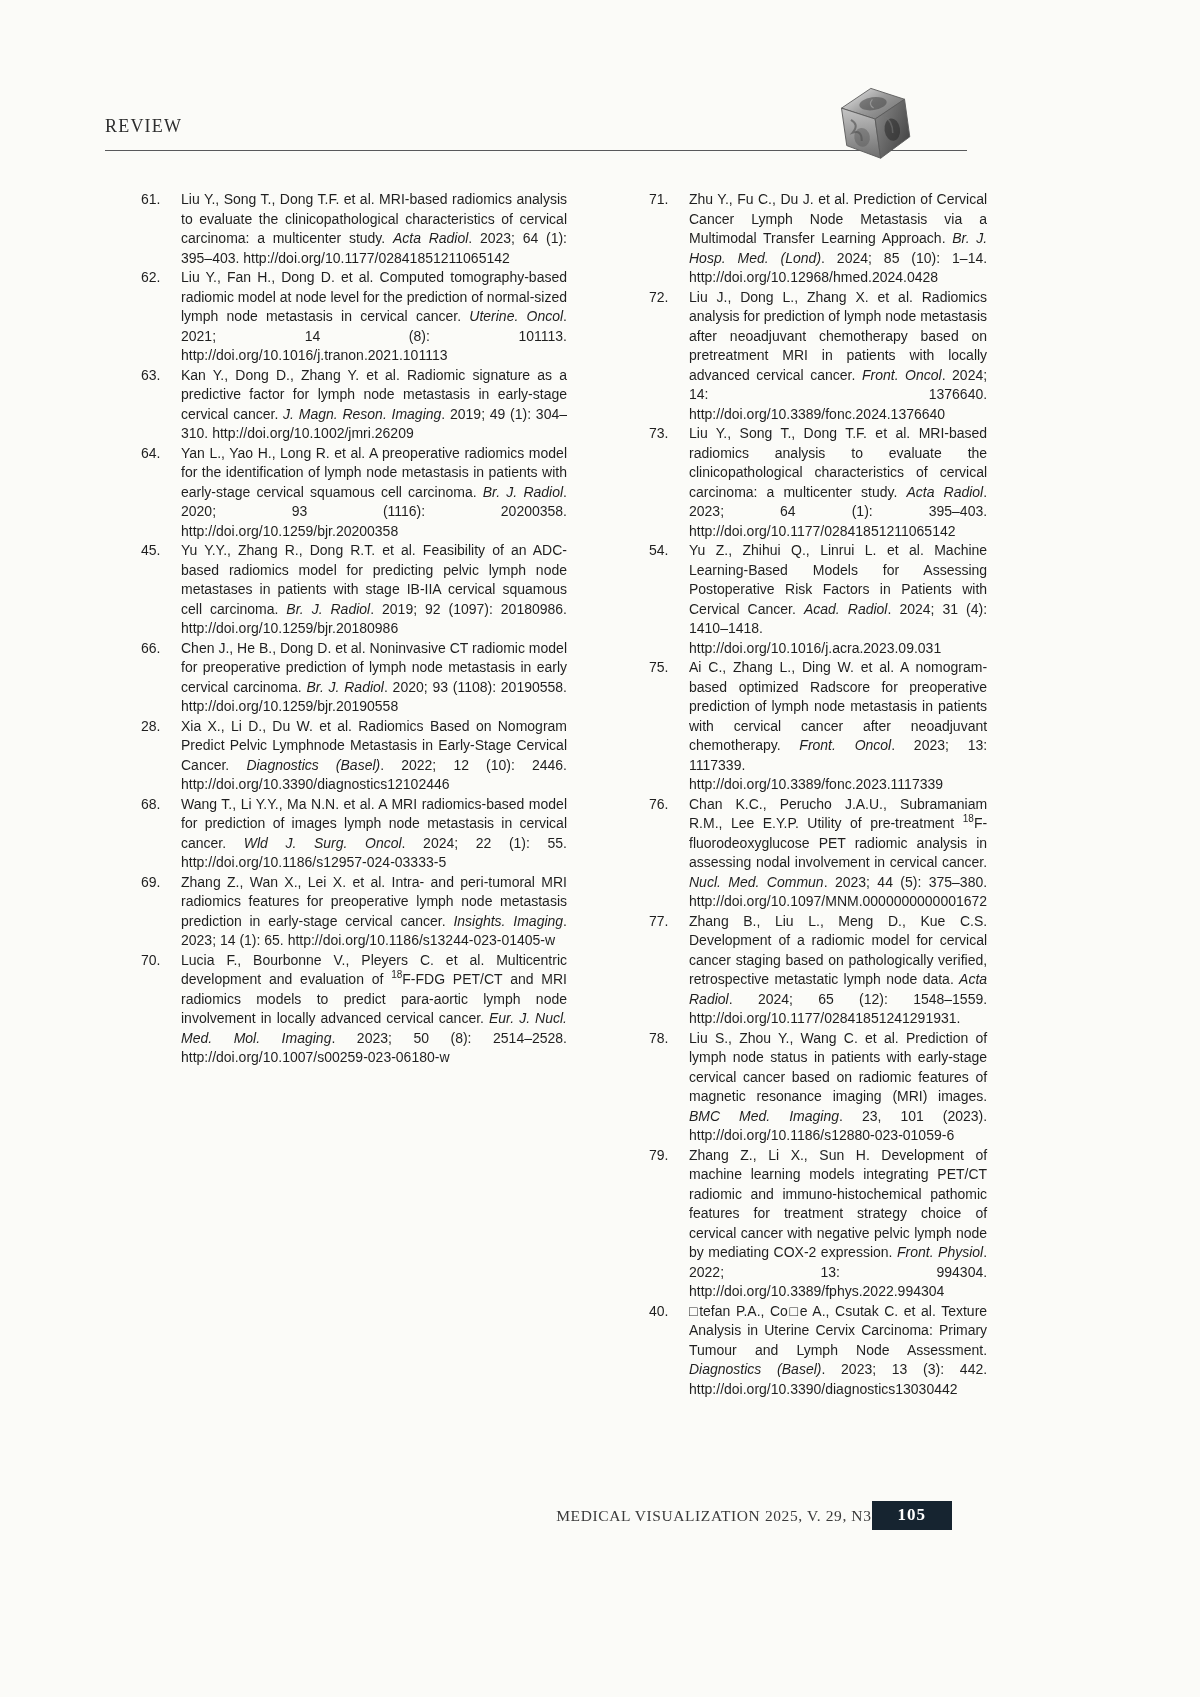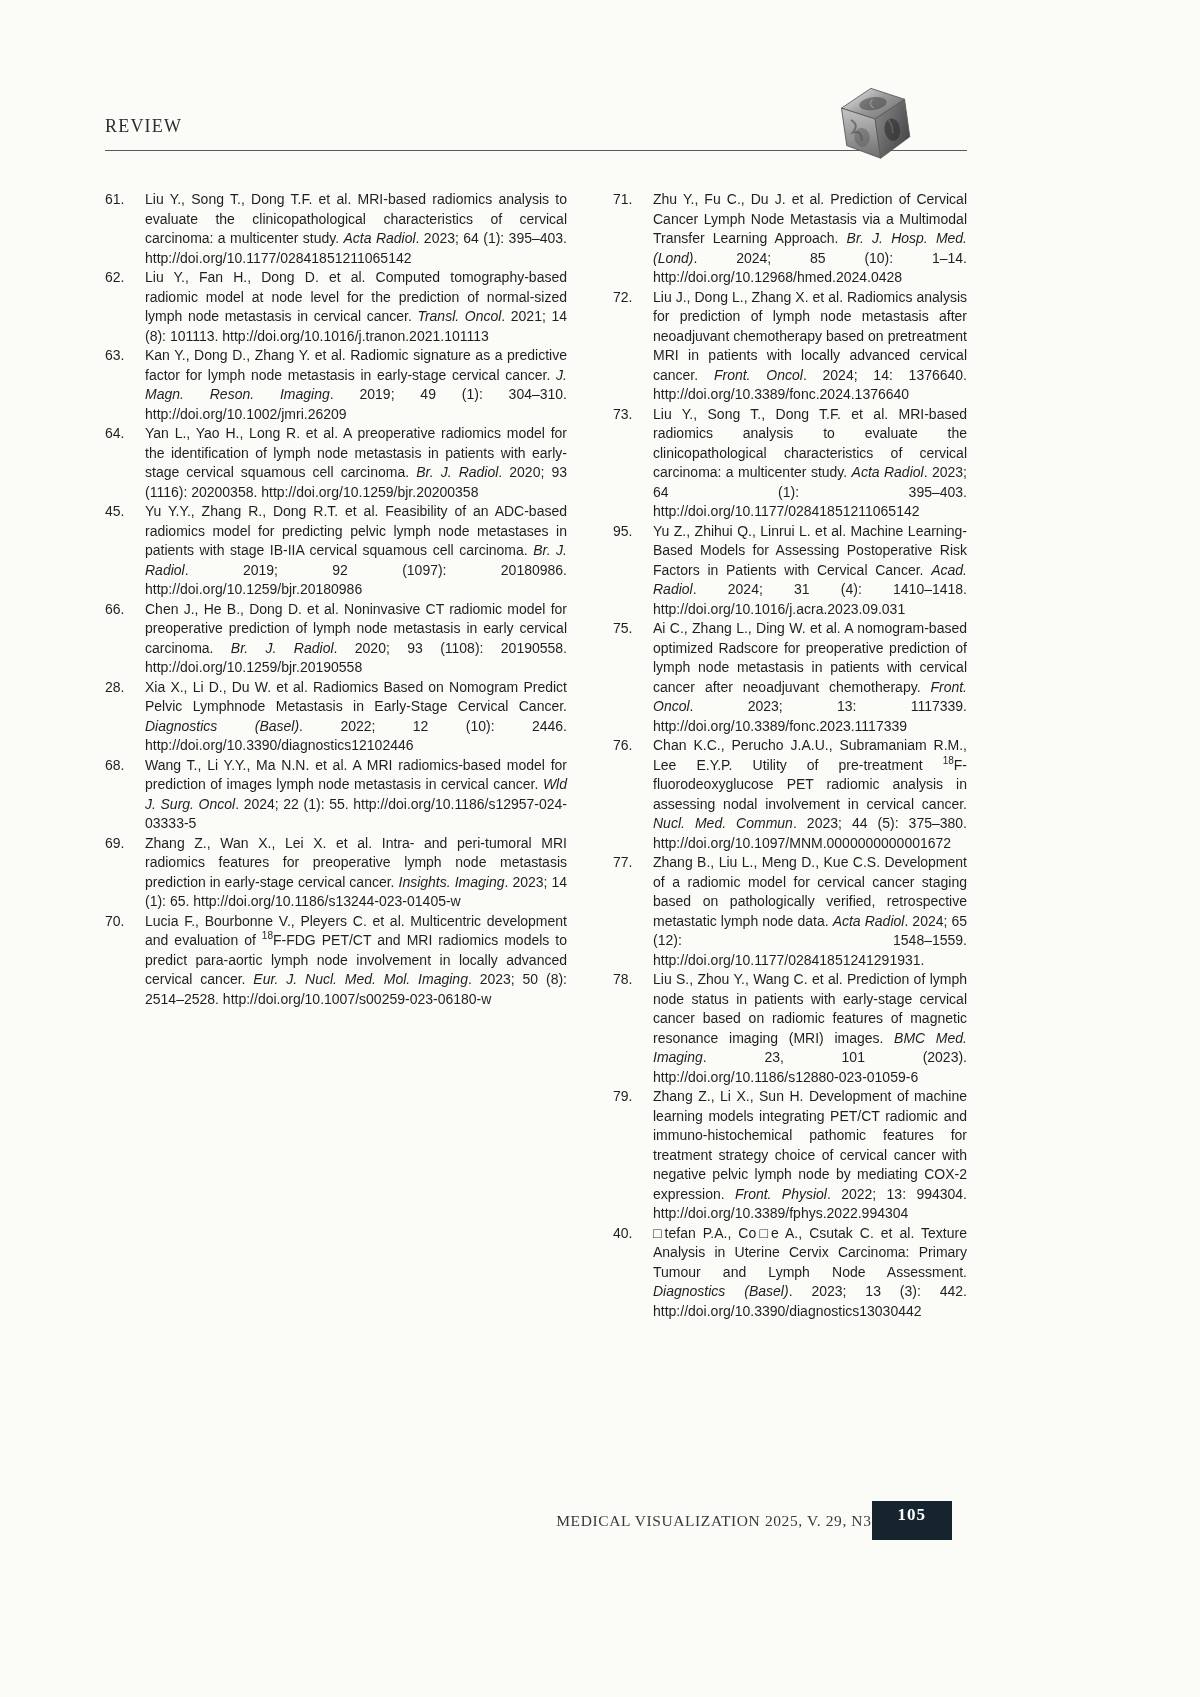--- a/index.html
+++ b/index.html
@@ -28,38 +28,38 @@
     position:absolute;left:105px;right:105px;top:150px;
     border-top:1.5px solid var(--rule);height:0;
   }
   .logo-cube{
     position:absolute;top:82px;right:152px;width:88px;height:86px;
   }
   .columns{
     position:absolute;left:105px;right:105px;top:190px;
     display:grid;grid-template-columns:462px 1fr;column-gap:46px;
   }
-  .ref{display:flex;font-size:14px;line-height:19.5px;}
+  .ref{display:flex;font-size:14px;line-height:19.5px;margin-left:36px;}
   .ref-num{flex:0 0 40px;width:40px;}
   .ref-body{flex:1;text-align:justify;hyphens:auto;}
   .ref-body em{font-style:italic;}
   .ref-body sup{font-size:10px;line-height:0;vertical-align:super;}
   .footer{
     position:absolute;top:1501px;right:120px;
     display:flex;align-items:center;
   }
   .journal-line{
     font-family:"Liberation Serif", serif;
     font-size:15.5px;letter-spacing:0.6px;color:var(--footer-text);
   }
   .pagenum-box{
     background:var(--footer-box);color:#ffffff;
     font-family:"Liberation Serif", serif;font-weight:bold;
     font-size:17px;letter-spacing:1px;
-    padding:4px 26px 15px 26px;
+    padding:4px 26px 5px 26px;
     display:inline-block;
   }
 </style>
 </head>
 <body>
 
 <div class="page">
 
   <div class="review-label">REVIEW</div>
   <div class="header-rule"></div>
@@ -94,21 +94,21 @@
   </svg>
 
   <div class="columns">
     <div class="col" id="col-left">
         <div class="ref">
           <span class="ref-num">61.</span>
           <span class="ref-body"><span>Liu Y., Song T., Dong T.F. et al. MRI-based radiomics analysis to evaluate the clinicopathological characteristics of cervical carcinoma: a multicenter study. </span><em>Acta Radiol</em><span>. 2023; 64 (1): 395–403. http://doi.org/10.1177/02841851211065142</span></span>
         </div>
         <div class="ref">
           <span class="ref-num">62.</span>
-          <span class="ref-body"><span>Liu Y., Fan H., Dong D. et al. Computed tomography-based radiomic model at node level for the prediction of normal-sized lymph node metastasis in cervical cancer. </span><em>Transl. Oncol</em><span>. 2021; 14 (8): 101113. http://doi.org/10.1016/j.tranon.2021.101113</span></span>
+          <span class="ref-body"><span>Liu Y., Fan H., Dong D. et al. Computed tomography-based radiomic model at node level for the prediction of normal-sized lymph node metastasis in cervical cancer. </span><em>Uterine. Oncol</em><span>. 2021; 14 (8): 101113. http://doi.org/10.1016/j.tranon.2021.101113</span></span>
         </div>
         <div class="ref">
           <span class="ref-num">63.</span>
           <span class="ref-body"><span>Kan Y., Dong D., Zhang Y. et al. Radiomic signature as a predictive factor for lymph node metastasis in early-stage cervical cancer. </span><em>J. Magn. Reson. Imaging</em><span>. 2019; 49 (1): 304–310. http://doi.org/10.1002/jmri.26209</span></span>
         </div>
         <div class="ref">
           <span class="ref-num">64.</span>
           <span class="ref-body"><span>Yan L., Yao H., Long R. et al. A preoperative radiomics model for the identification of lymph node metastasis in patients with early-stage cervical squamous cell carcinoma. </span><em>Br. J. Radiol</em><span>. 2020; 93 (1116): 20200358. http://doi.org/10.1259/bjr.20200358</span></span>
         </div>
         <div class="ref">
@@ -143,21 +143,21 @@
         </div>
         <div class="ref">
           <span class="ref-num">72.</span>
           <span class="ref-body"><span>Liu J., Dong L., Zhang X. et al. Radiomics analysis for prediction of lymph node metastasis after neoadjuvant chemotherapy based on pretreatment MRI in patients with locally advanced cervical cancer. </span><em>Front. Oncol</em><span>. 2024; 14: 1376640. http://doi.org/10.3389/fonc.2024.1376640</span></span>
         </div>
         <div class="ref">
           <span class="ref-num">73.</span>
           <span class="ref-body"><span>Liu Y., Song T., Dong T.F. et al. MRI-based radiomics analysis to evaluate the clinicopathological characteristics of cervical carcinoma: a multicenter study. </span><em>Acta Radiol</em><span>. 2023; 64 (1): 395–403. http://doi.org/10.1177/02841851211065142</span></span>
         </div>
         <div class="ref">
-          <span class="ref-num">95.</span>
+          <span class="ref-num">54.</span>
           <span class="ref-body"><span>Yu Z., Zhihui Q., Linrui L. et al. Machine Learning-Based Models for Assessing Postoperative Risk Factors in Patients with Cervical Cancer. </span><em>Acad. Radiol</em><span>. 2024; 31 (4): 1410–1418. http://doi.org/10.1016/j.acra.2023.09.031</span></span>
         </div>
         <div class="ref">
           <span class="ref-num">75.</span>
           <span class="ref-body"><span>Ai C., Zhang L., Ding W. et al. A nomogram-based optimized Radscore for preoperative prediction of lymph node metastasis in patients with cervical cancer after neoadjuvant chemotherapy. </span><em>Front. Oncol</em><span>. 2023; 13: 1117339. http://doi.org/10.3389/fonc.2023.1117339</span></span>
         </div>
         <div class="ref">
           <span class="ref-num">76.</span>
           <span class="ref-body"><span>Chan K.C., Perucho J.A.U., Subramaniam R.M., Lee E.Y.P. Utility of pre-treatment </span><sup>18</sup><span>F-fluorodeoxyglucose PET radiomic analysis in assessing nodal involvement in cervical cancer. </span><em>Nucl. Med. Commun</em><span>. 2023; 44 (5): 375–380. http://doi.org/10.1097/MNM.0000000000001672</span></span>
         </div>

